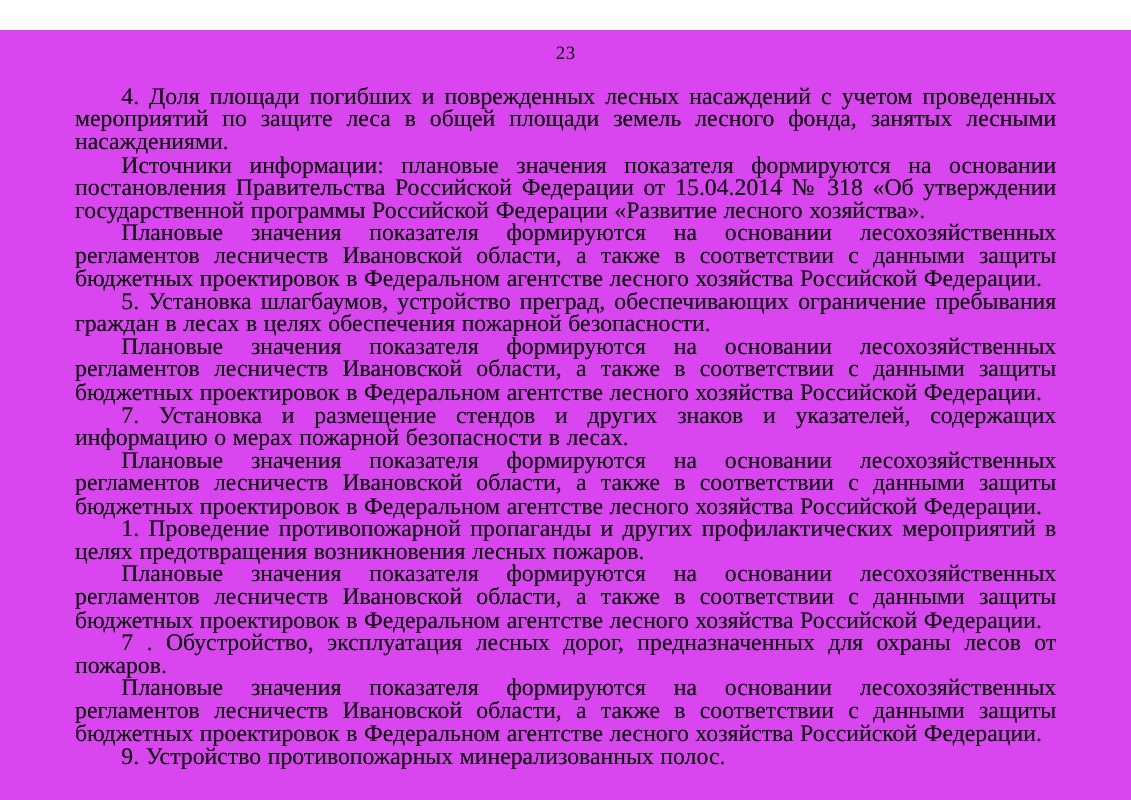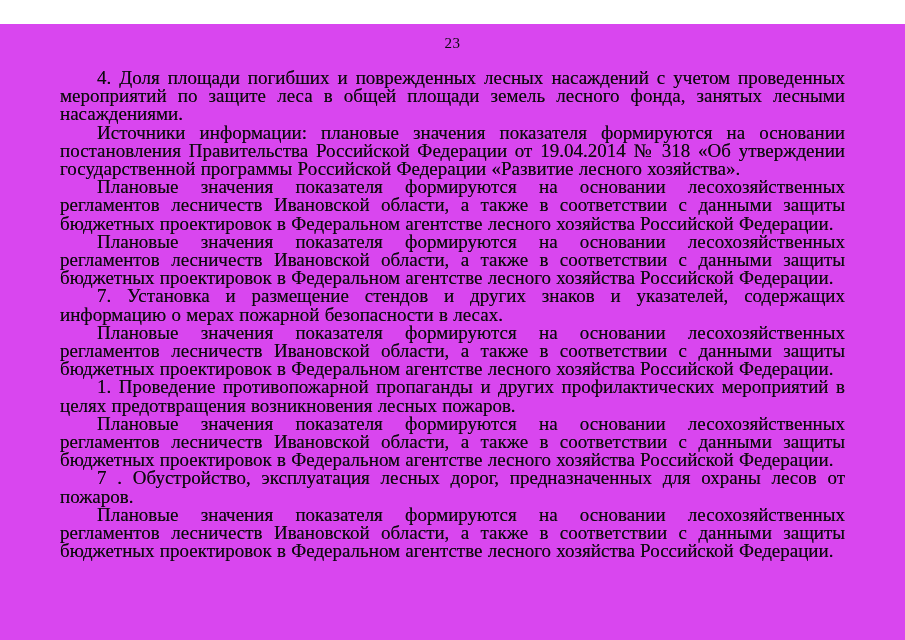--- a/index.html
+++ b/index.html
@@ -36,24 +36,26 @@
   </style>
 </head>
 <body>
 
 <div class="scan-page">
 
   <div class="page-number">23</div>
 
   <div class="doc-body">
     <p>4. Доля площади погибших и поврежденных лесных насаждений с учетом проведенных мероприятий по защите леса в общей площади земель лесного фонда, занятых лесными насаждениями.</p>
-    <p>Источники информации: плановые значения показателя формируются на основании постановления Правительства Российской Федерации от 19.04.2014 № 318 «Об утверждении государственной программы Российской Федерации «Развитие лесного хозяйства».</p>
+    <p>Источники информации: плановые значения показателя формируются на основании постановления Правительства Российской Федерации от 15.04.2014 № 318 «Об утверждении государственной программы Российской Федерации «Развитие лесного хозяйства».</p>
     <p>Плановые значения показателя формируются на основании лесохозяйственных регламентов лесничеств Ивановской области, а также в соответствии с данными защиты бюджетных проектировок в Федеральном агентстве лесного хозяйства Российской Федерации.</p>
+    <p>5. Установка шлагбаумов, устройство преград, обеспечивающих ограничение пребывания граждан в лесах в целях обеспечения пожарной безопасности.</p>
     <p>Плановые значения показателя формируются на основании лесохозяйственных регламентов лесничеств Ивановской области, а также в соответствии с данными защиты бюджетных проектировок в Федеральном агентстве лесного хозяйства Российской Федерации.</p>
     <p>7. Установка и размещение стендов и других знаков и указателей, содержащих информацию о мерах пожарной безопасности в лесах.</p>
     <p>Плановые значения показателя формируются на основании лесохозяйственных регламентов лесничеств Ивановской области, а также в соответствии с данными защиты бюджетных проектировок в Федеральном агентстве лесного хозяйства Российской Федерации.</p>
     <p>1. Проведение противопожарной пропаганды и других профилактических мероприятий в целях предотвращения возникновения лесных пожаров.</p>
     <p>Плановые значения показателя формируются на основании лесохозяйственных регламентов лесничеств Ивановской области, а также в соответствии с данными защиты бюджетных проектировок в Федеральном агентстве лесного хозяйства Российской Федерации.</p>
     <p>7 . Обустройство, эксплуатация лесных дорог, предназначенных для охраны лесов от пожаров.</p>
     <p>Плановые значения показателя формируются на основании лесохозяйственных регламентов лесничеств Ивановской области, а также в соответствии с данными защиты бюджетных проектировок в Федеральном агентстве лесного хозяйства Российской Федерации.</p>
+    <p>9. Устройство противопожарных минерализованных полос.</p>
   </div>
 
 </div>
 
 </body></html>

